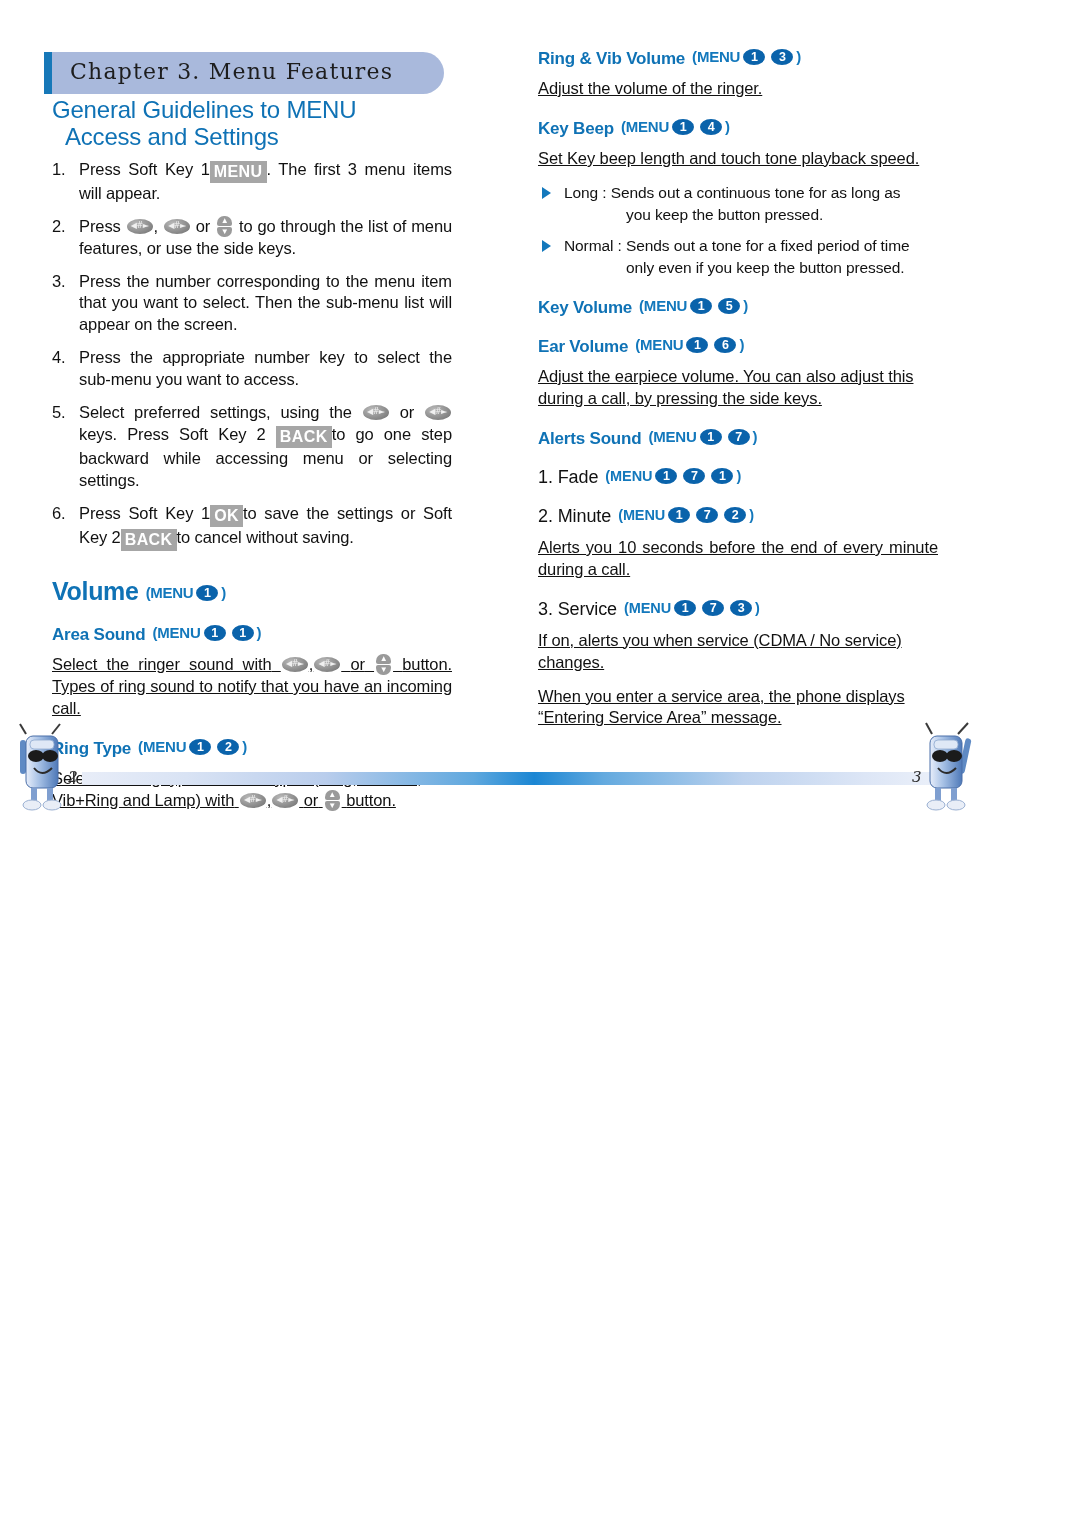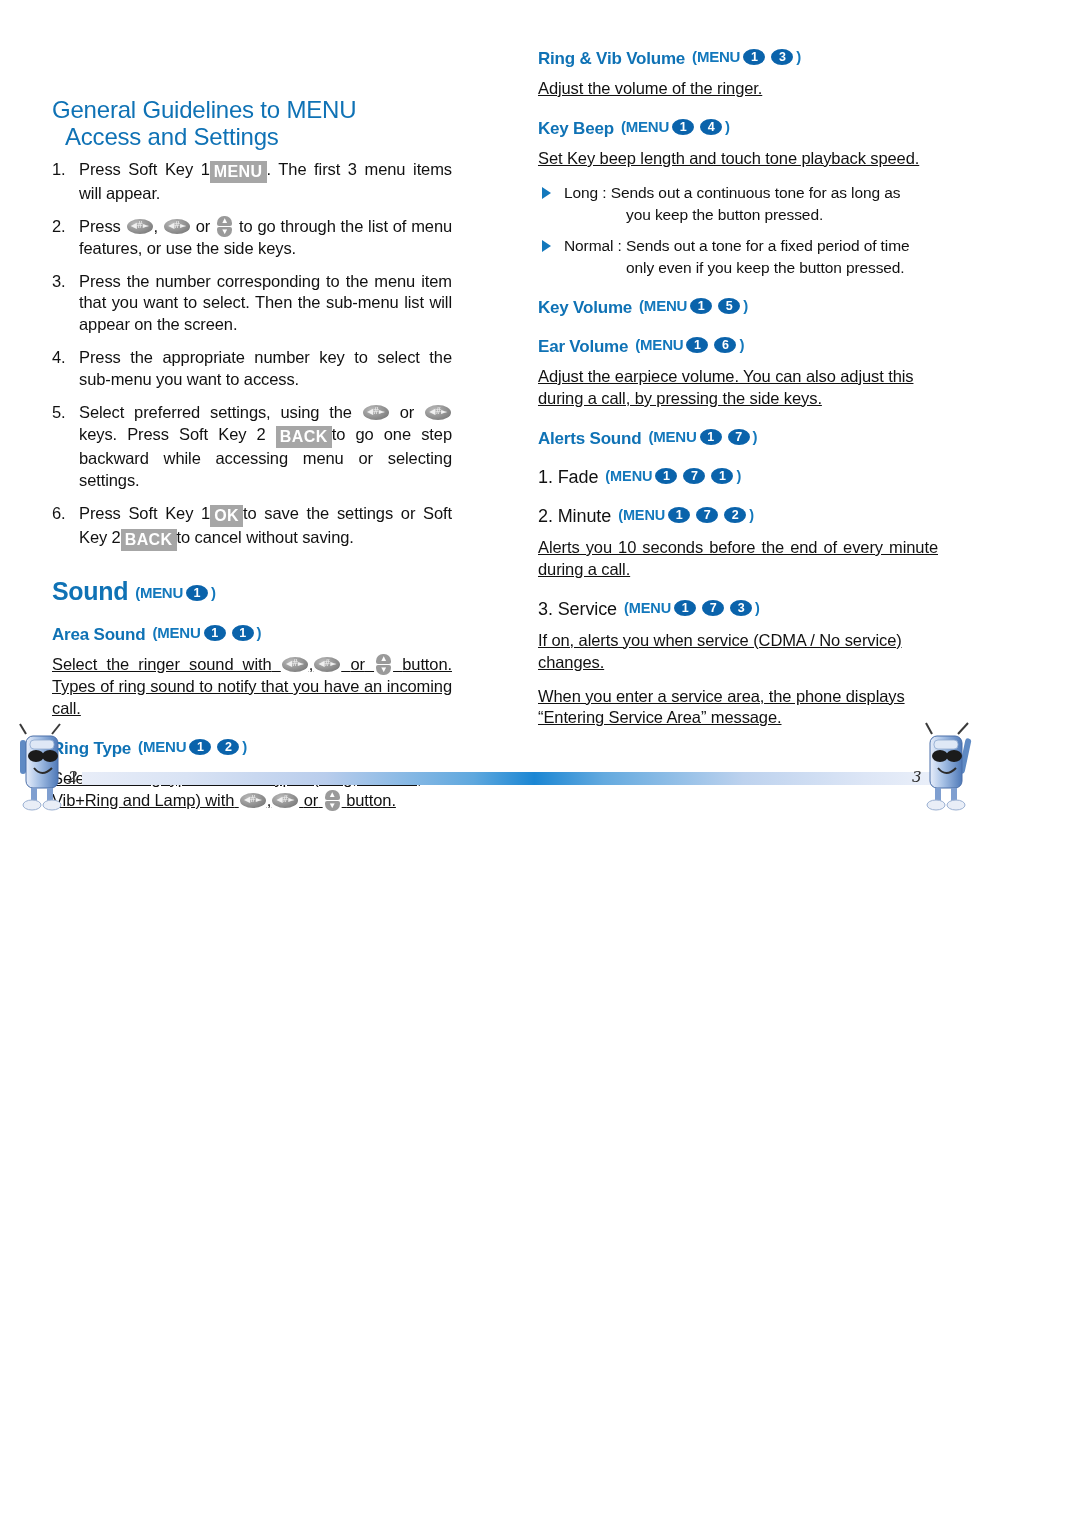--- a/index.html
+++ b/index.html
@@ -254,20 +254,24 @@
     height: 96px;
   }
   .mascot.left  { left: 14px;  top: 718px; }
   .mascot.right { left: 918px; top: 718px; }
 </style>
 </head>
 <body>
 
 <div class="page">
 
+  <div class="chapter-banner">
+    <div class="accent"></div>
+    <div class="ch-text">Chapter 3. Menu Features</div>
+  </div>
 
   <div class="col col-left" style="top:96px;">
 
     <div class="h-main">
       <span>General Guidelines to MENU</span>
       <span class="ln2">Access and Settings</span>
     </div>
 
     <div class="olist">
 
@@ -307,21 +311,21 @@
         <span class="softkey">BACK</span><span>to go one step backward while accessing menu or selecting settings.</span>
       </div>
 
       <div class="oitem">
         <span class="onum">6.</span>
         <span>Press Soft Key 1</span><span class="softkey">OK</span><span>to save the settings or Soft Key 2</span><span class="softkey">BACK</span><span>to cancel without saving.</span>
       </div>
     </div>
 
     <div class="h-section">
-      <span>Sound</span><span class="menupath">(<span>MENU</span><span class="numdot">1</span>)</span>
+      <span>Volume</span><span class="menupath">(<span>MENU</span><span class="numdot">1</span>)</span>
     </div>
 
     <div class="h-sub">
       <span>Area Sound</span><span class="menupath">(<span>MENU</span><span class="numdot">1</span><span class="numdot">1</span>)</span>
     </div>
     <p class="body">
       <span>Select the ringer sound with</span>
       <span class="keyicon"><span class="glyph">◀#►</span></span>,<span class="keyicon"><span class="glyph">◀#►</span></span>
       <span>or</span>
       <span class="sidekey">

